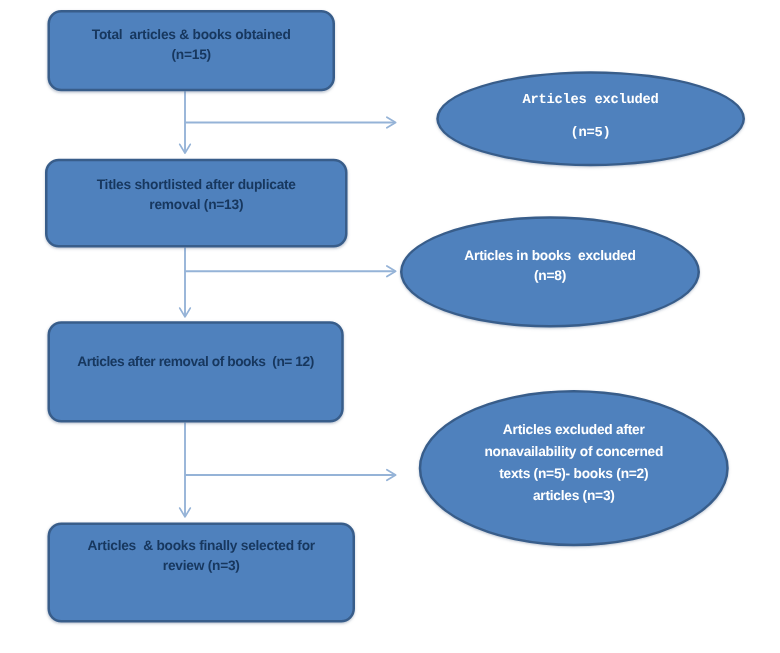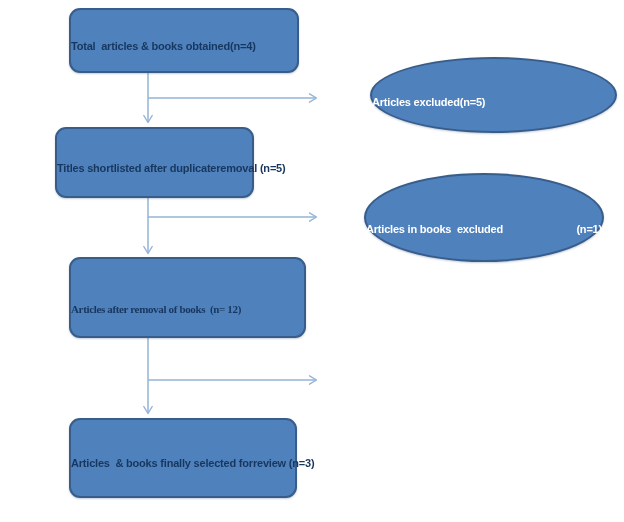--- a/index.html
+++ b/index.html
@@ -35,24 +35,23 @@
     stroke-linecap: round;
     stroke-linejoin: round;
   }
   .node {
     position: absolute;
     z-index: 2;
     box-sizing: border-box;
     background: var(--shape-fill, #4f81bd);
     border: 2px solid var(--shape-border, #385d8a);
     display: flex;
-    flex-direction: row;
+    flex-direction: column;
     align-items: center;
     box-shadow: 0 1px 2px rgba(90, 110, 140, 0.35);
-    margin-left: 31px;
   }
   .box {
     border-radius: 11px;
     color: var(--box-text, #17375e);
   }
   .ellipse {
     border-radius: 50%;
     color: var(--ellipse-text, #ffffff);
   }
   .line {
@@ -63,26 +62,26 @@
     min-height: 16px;
     white-space: pre;
     text-align: center;
   }
   .line:empty {
     min-height: 11px;
     height: 11px;
   }
   
   #box-1 { left: 38px;  top: 8px;   width: 230px; height: 65px;  padding-top: 10px; }
-  #box-2 { left: 24px;  top: 127px; width: 199px; height: 71px;  padding-top: 11px; }
-  #box-3 { left: 38px;  top: 257px; width: 237px; height: 81px;  padding-top: 23px; font-family: Liberation Serif, serif; }
+  #box-2 { left: 36px;  top: 127px; width: 242px; height: 71px;  padding-top: 11px; }
+  #box-3 { left: 38px;  top: 257px; width: 237px; height: 81px;  padding-top: 23px; }
   #box-3 .line { letter-spacing: -0.35px; }
-  #box-4 { left: 38px;  top: 418px; width: 228px; height: 80px;  padding-top: 9px; }
-  #ellipse-1 { left: 339px; top: 57px;  width: 247px; height: 76px;  padding-top: 13px; }
-  #ellipse-2 { left: 333px; top: 173px; width: 240px; height: 89px;  padding-top: 22px; justify-content: space-between; }
+  #box-4 { left: 38px;  top: 418px; width: 246px; height: 80px;  padding-top: 9px; }
+  #ellipse-1 { left: 349px; top: 57px;  width: 247px; height: 76px;  padding-top: 13px; font-family: Liberation Mono, monospace; }
+  #ellipse-2 { left: 320px; top: 173px; width: 240px; height: 89px;  padding-top: 22px; }
   #ellipse-3 { left: 335px; top: 312px; width: 248px; height: 125px; padding-top: 22px; }
   #ellipse-3 .line { line-height: 17.5px; min-height: 17.5px; }
 </style>
 </head>
 <body>
 
 <div class="canvas">
 
   <svg class="connectors" viewBox="0 0 624 522" xmlns="http://www.w3.org/2000/svg">
     <defs>
@@ -93,43 +92,49 @@
     <line class="connector" x1="148" y1="73" x2="148" y2="122" marker-end="url(#arrowhead)"></line>
     <line class="connector" x1="148" y1="98" x2="316" y2="98" marker-end="url(#arrowhead)"></line>
     <line class="connector" x1="148" y1="198" x2="148" y2="253" marker-end="url(#arrowhead)"></line>
     <line class="connector" x1="148" y1="217" x2="316" y2="217" marker-end="url(#arrowhead)"></line>
     <line class="connector" x1="148" y1="338" x2="148" y2="413" marker-end="url(#arrowhead)"></line>
     <line class="connector" x1="148" y1="380" x2="316" y2="380" marker-end="url(#arrowhead)"></line>
   </svg>
 
   <div id="box-1" class="node box">
     <div class="line">Total  articles &amp; books obtained</div>
-    <div class="line">(n=4)</div>
+    <div class="line">(n=15)</div>
   </div>
 
   <div id="box-2" class="node box">
     <div class="line">Titles shortlisted after duplicate</div>
-    <div class="line">removal (n=5)</div>
+    <div class="line">removal (n=13)</div>
   </div>
 
   <div id="box-3" class="node box">
     <div class="line">Articles after removal of books  (n= 12)</div>
   </div>
 
   <div id="box-4" class="node box">
     <div class="line">Articles  &amp; books finally selected for</div>
     <div class="line">review (n=3)</div>
     <div class="line"></div>
   </div>
 
   <div id="ellipse-1" class="node ellipse">
     <div class="line">Articles excluded</div>
     <div class="line"></div>
     <div class="line">(n=5)</div>
   </div>
 
   <div id="ellipse-2" class="node ellipse">
     <div class="line">Articles in books  excluded</div>
-    <div class="line">(n=1)</div>
+    <div class="line">(n=8)</div>
   </div>
 
+  <div id="ellipse-3" class="node ellipse">
+    <div class="line">Articles excluded after</div>
+    <div class="line">nonavailability of concerned</div>
+    <div class="line">texts (n=5)- books (n=2)</div>
+    <div class="line">articles (n=3)</div>
+  </div>
 
 </div>
 
 </body></html>

